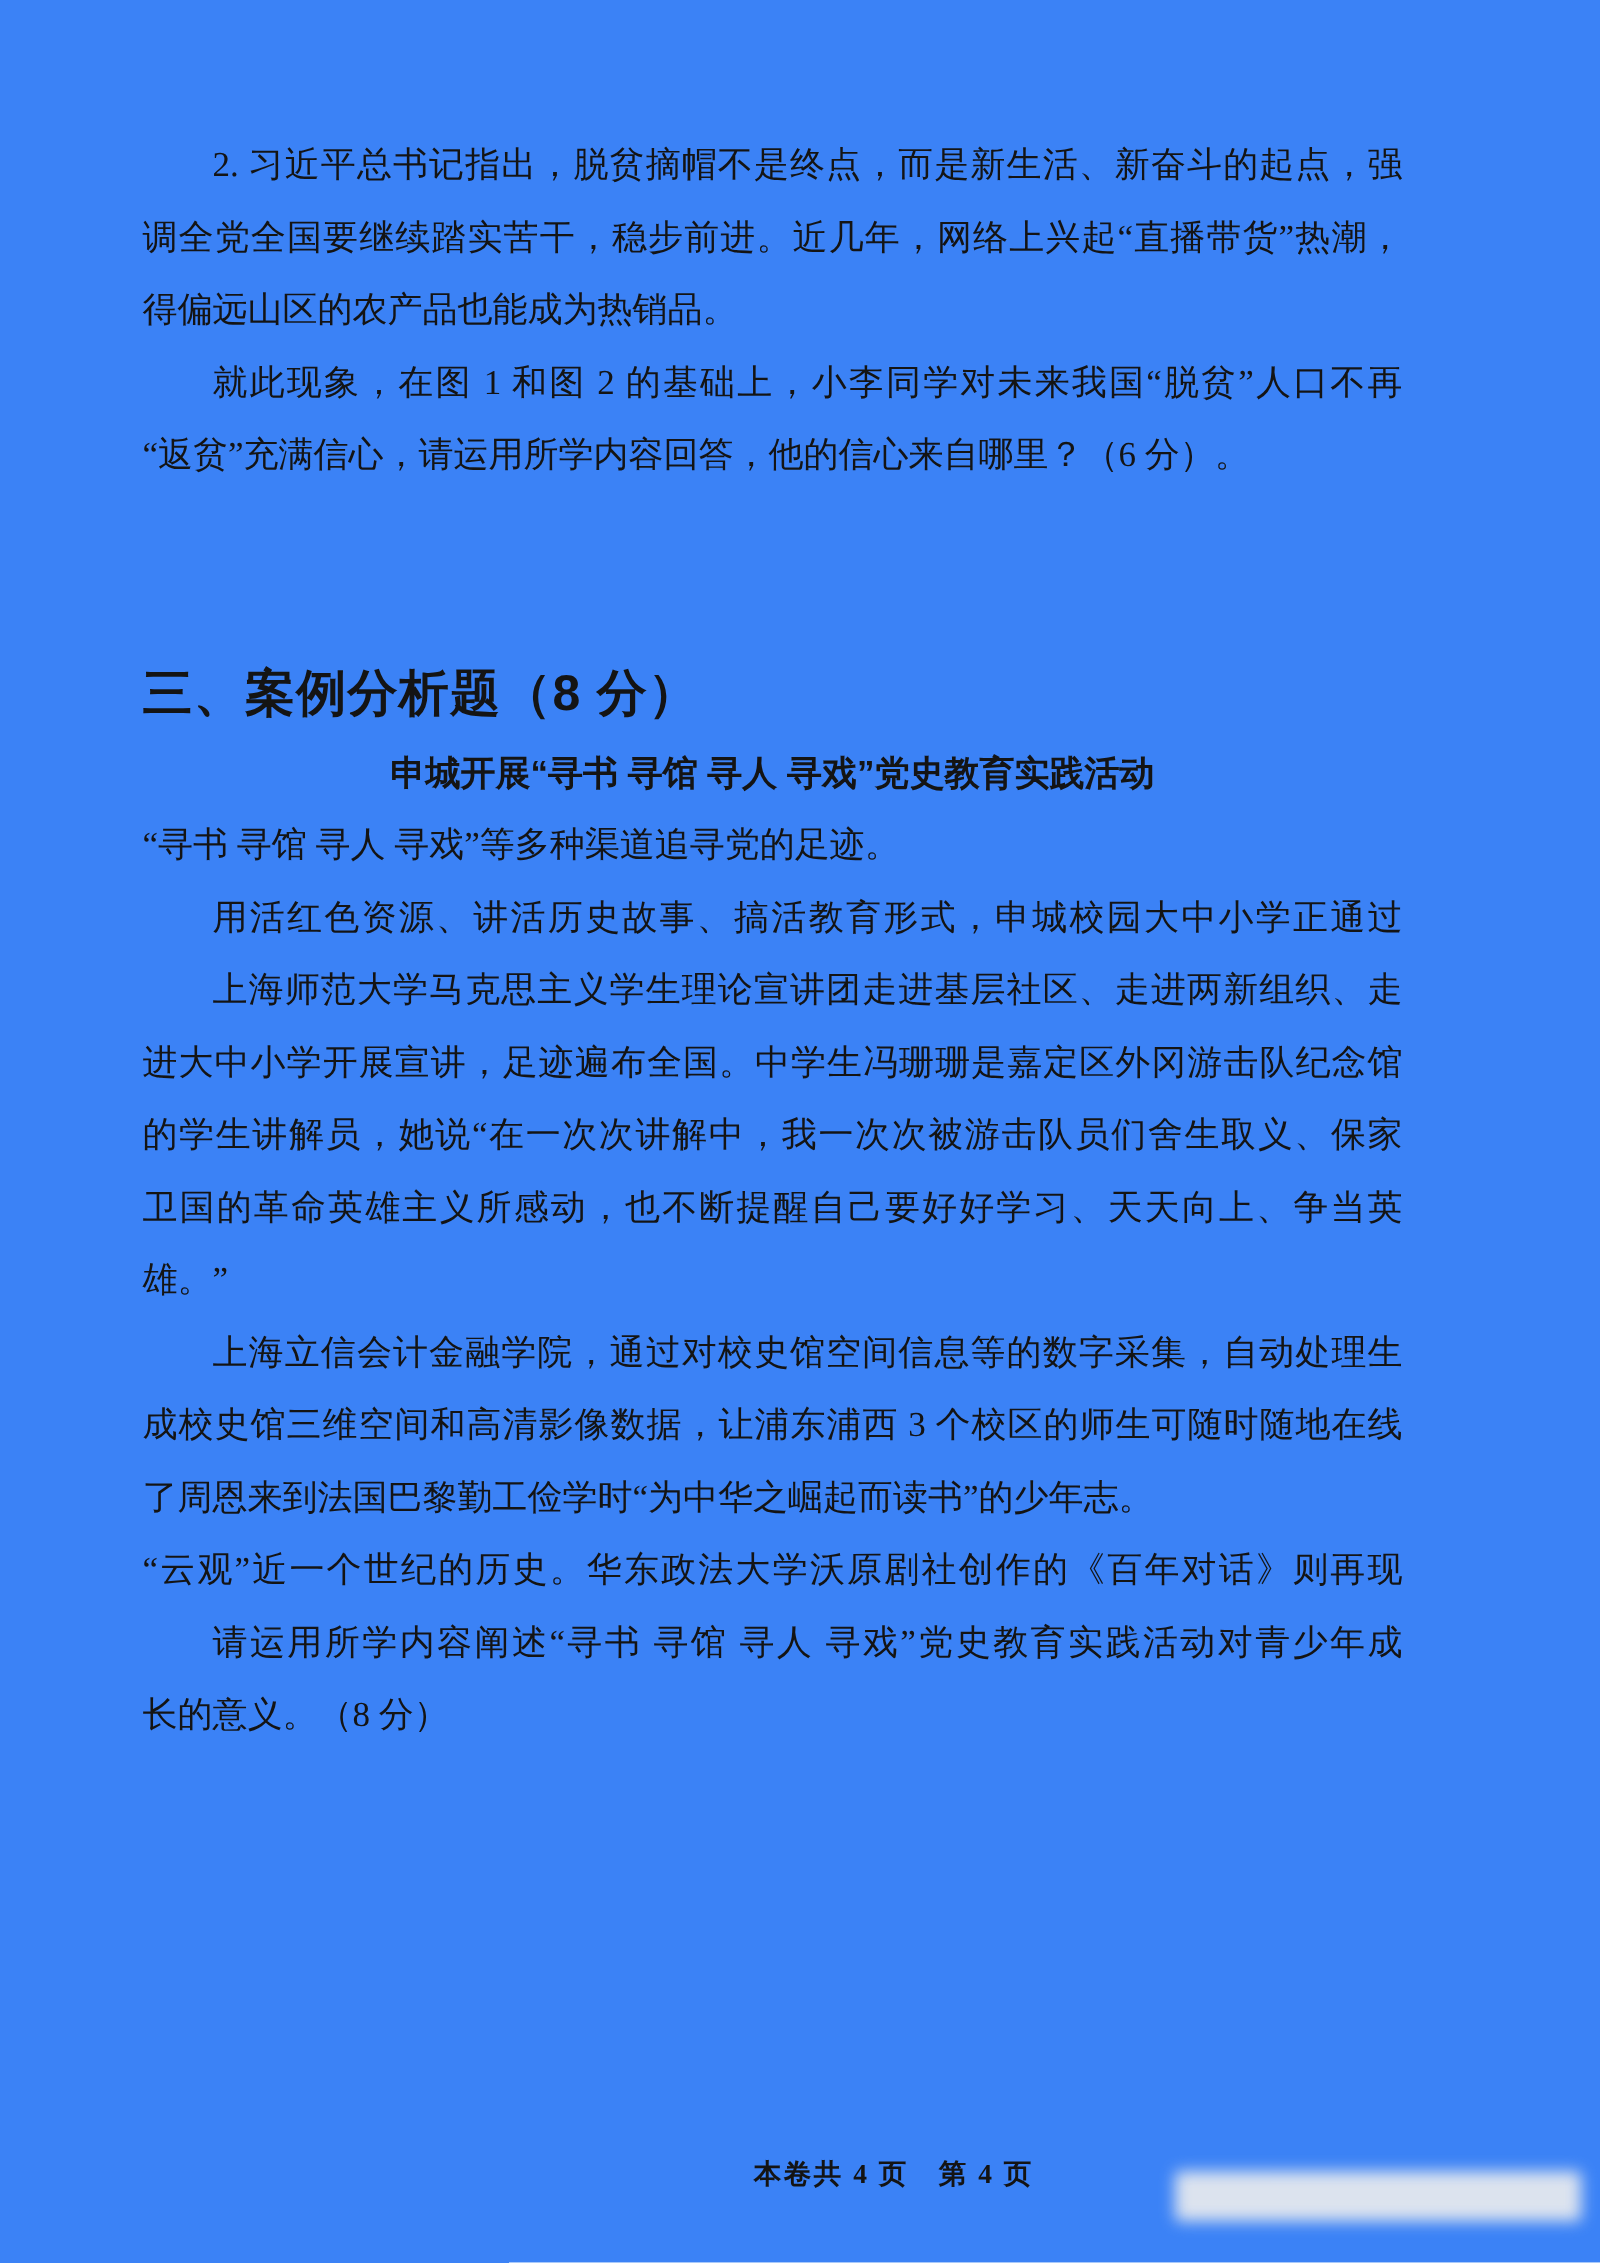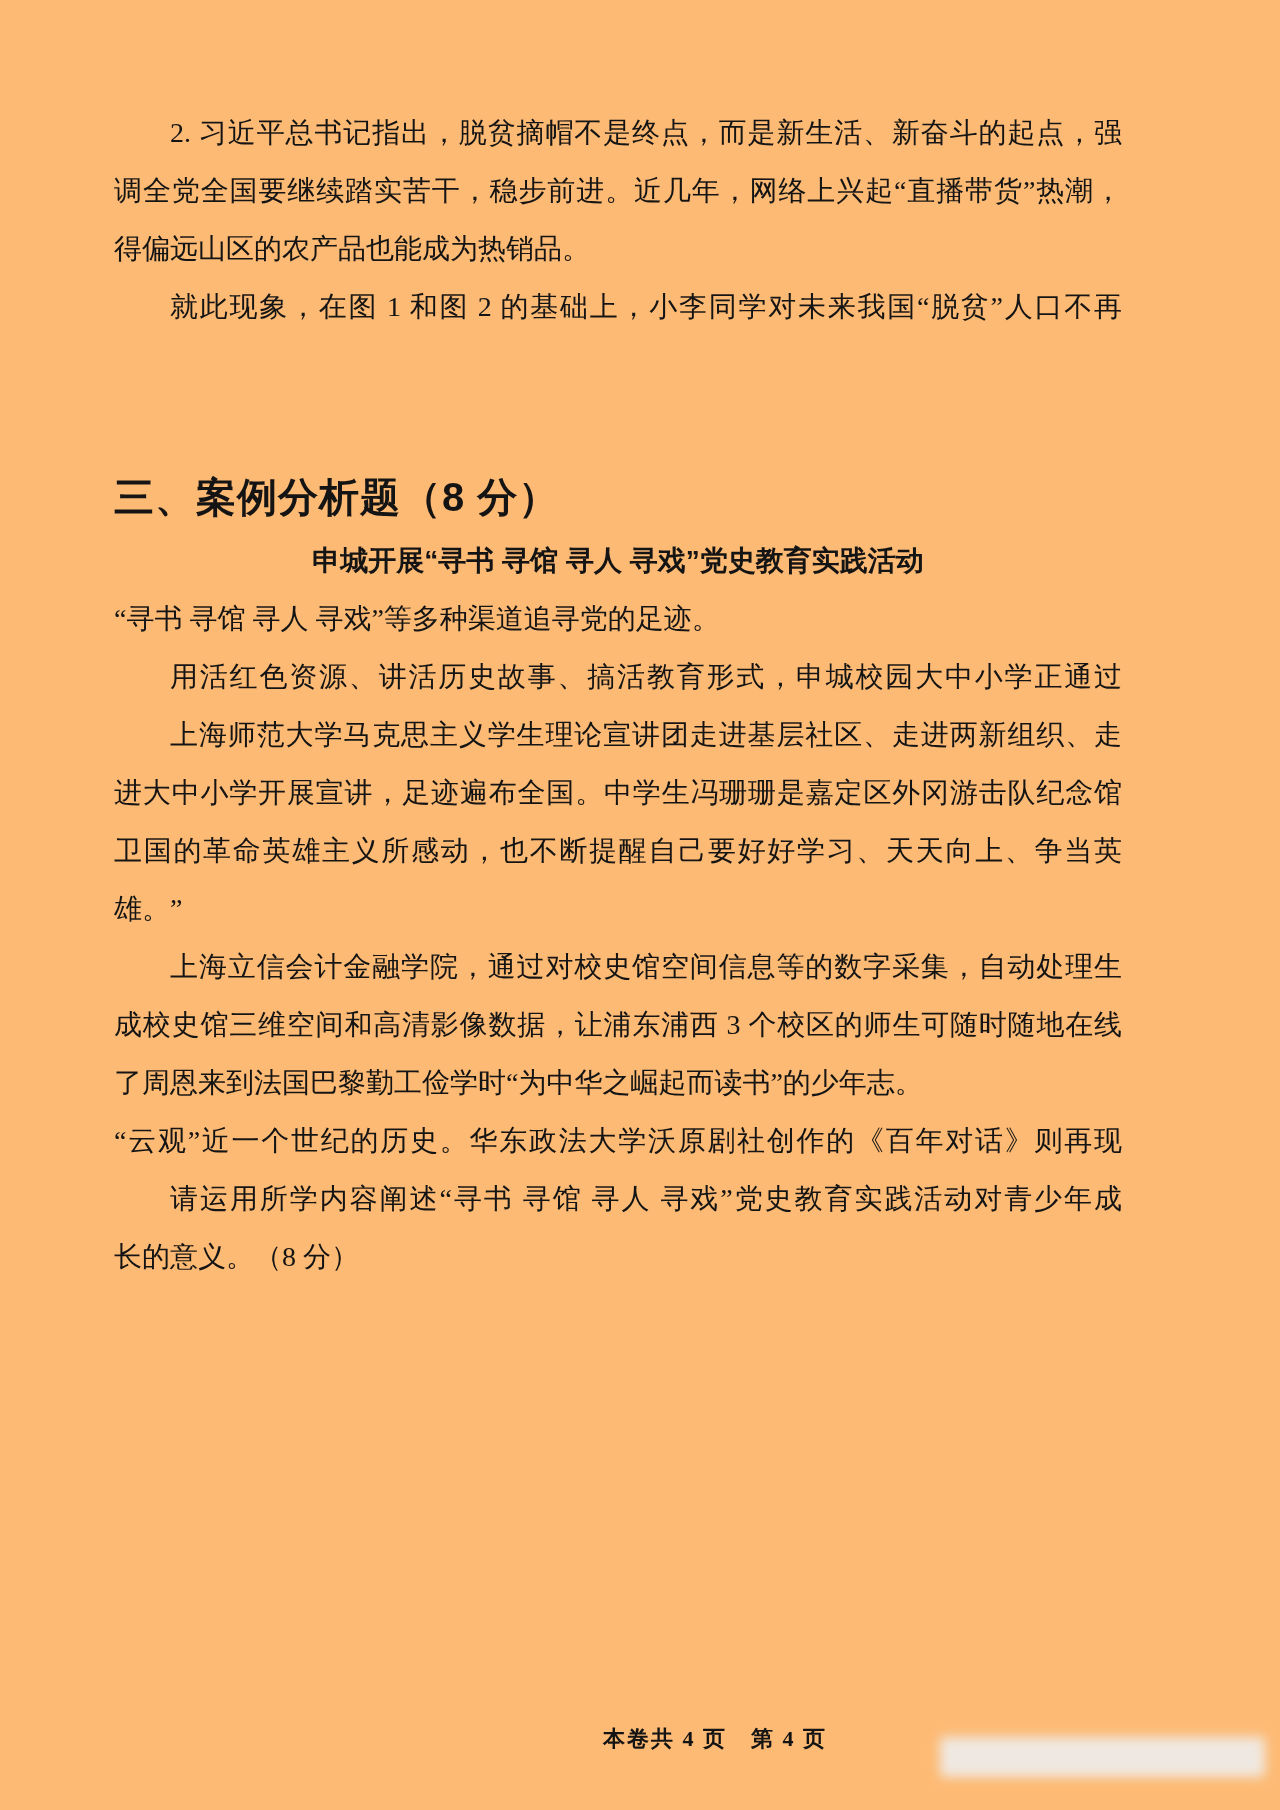--- a/index.html
+++ b/index.html
@@ -9,21 +9,21 @@
     height: 1810px;
     background: #ffffff;
     overflow: hidden;
     font-family: "Liberation Serif", "DejaVu Serif", serif;
     color: #141414;
   }
   .page {
     position: relative;
     width: 1280px;
     height: 1810px;
-    background: #fdba74;
+    background: #3b82f6;
   }
   .document-body {
     position: absolute;
     top: 104px;
     left: 114px;
     width: 1008px;
   }
   .paragraph { margin: 0; }
   .line {
     font-size: 28px;
@@ -86,30 +86,32 @@
 
 <div class="page">
   <div class="document-body">
       <div class="paragraph b-question-2-statement">
         <div class="line indent">2. 习近平总书记指出，脱贫摘帽不是终点，而是新生活、新奋斗的起点，强</div>
         <div class="line">调全党全国要继续踏实苦干，稳步前进。近几年，网络上兴起“直播带货”热潮，</div>
         <div class="line last">得偏远山区的农产品也能成为热销品。</div>
       </div>
       <div class="paragraph b-question-2-prompt">
         <div class="line indent">就此现象，在图 1 和图 2 的基础上，小李同学对未来我国“脱贫”人口不再</div>
+        <div class="line last">“返贫”充满信心，请运用所学内容回答，他的信心来自哪里？（6 分）。</div>
       </div>
       <div class="heading b-section-3-heading">三、案例分析题（8 分）</div>
       <div class="subtitle b-case-study-title">申城开展“寻书 寻馆 寻人 寻戏”党史教育实践活动</div>
       <div class="paragraph b-case-intro">
         <div class="line last">“寻书 寻馆 寻人 寻戏”等多种渠道追寻党的足迹。</div>
         <div class="line indent">用活红色资源、讲活历史故事、搞活教育形式，申城校园大中小学正通过</div>
       </div>
       <div class="paragraph b-case-paragraph-shnu">
         <div class="line indent">上海师范大学马克思主义学生理论宣讲团走进基层社区、走进两新组织、走</div>
         <div class="line">进大中小学开展宣讲，足迹遍布全国。中学生冯珊珊是嘉定区外冈游击队纪念馆</div>
+        <div class="line">的学生讲解员，她说“在一次次讲解中，我一次次被游击队员们舍生取义、保家</div>
         <div class="line">卫国的革命英雄主义所感动，也不断提醒自己要好好学习、天天向上、争当英</div>
         <div class="line last">雄。”</div>
       </div>
       <div class="paragraph b-case-paragraph-lixin">
         <div class="line indent">上海立信会计金融学院，通过对校史馆空间信息等的数字采集，自动处理生</div>
         <div class="line">成校史馆三维空间和高清影像数据，让浦东浦西 3 个校区的师生可随时随地在线</div>
         <div class="line last">了周恩来到法国巴黎勤工俭学时“为中华之崛起而读书”的少年志。</div>
         <div class="line">“云观”近一个世纪的历史。华东政法大学沃原剧社创作的《百年对话》则再现</div>
       </div>
       <div class="paragraph b-question-3-prompt">

